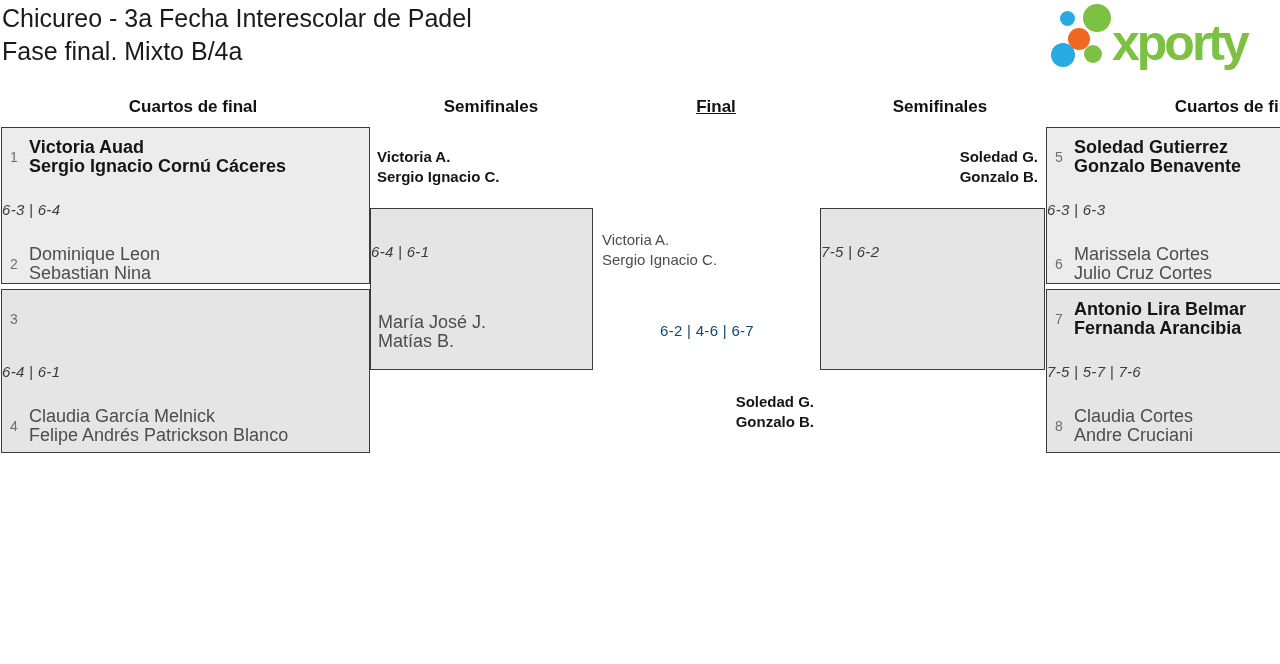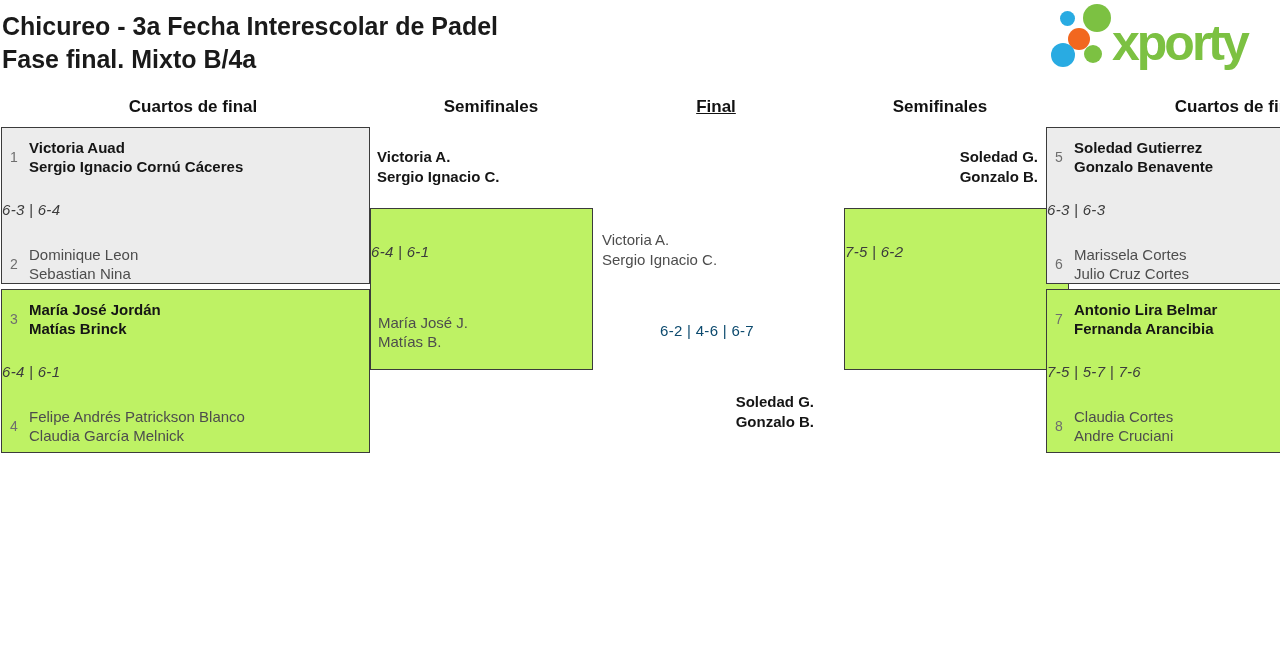--- a/index.html
+++ b/index.html
@@ -3,40 +3,40 @@
 <meta charset="utf-8">
 <style>
   html,body{margin:0;padding:0;}
   body{
     width:1280px;height:664px;position:relative;overflow:hidden;
     background:#ffffff;font-family:"Liberation Sans",sans-serif;
     -webkit-font-smoothing:antialiased;
   }
   
   .page-title{position:absolute;left:2px;top:2px;font-size:25px;line-height:33px;
-    font-weight:bold;color:#1a1a1a;white-space:nowrap;margin-top:8px;}
+    font-weight:normal;color:#1a1a1a;white-space:nowrap;}
   
   .logo{position:absolute;left:1046px;top:0;width:234px;height:78px;cursor:pointer;}
   .dot{position:absolute;border-radius:50%;}
   .dot-blue-small {left:14px;top:11px;width:15px;height:15px;background:var(--brand_blue,#29abe2);}
   .dot-green-big  {left:37px;top:4px; width:28px;height:28px;background:var(--brand_green,#7cc142);}
   .dot-orange     {left:22px;top:28px;width:22px;height:22px;background:var(--brand_orange,#f2671f);}
   .dot-blue-big   {left:5px; top:43px;width:24px;height:24px;background:var(--brand_blue,#29abe2);}
   .dot-green-small{left:38px;top:45px;width:18px;height:18px;background:var(--brand_green,#7cc142);}
   .wordmark{position:absolute;left:66px;top:14px;font-size:50px;font-weight:bold;
     letter-spacing:-3px;color:var(--brand_green,#7cc142);text-align:right;}
   
   .round-header{position:absolute;top:97px;transform:translateX(-50%);
     font-size:17px;font-weight:bold;color:#121212;white-space:nowrap;margin-left:8px;}
   
-  .box{position:absolute;box-sizing:border-box;border:1px solid #3b3b3b;background:#bef264;}
+  .box{position:absolute;box-sizing:border-box;border:1px solid #3b3b3b;background:#e5e5e5;}
   .box.shaded{background:#ececec;}
   .seed{position:absolute;left:8px;font-size:14px;color:#6e6e6e;}
   .seed.top{top:21px;} .seed.bottom{top:128px;}
-  .team{position:absolute;font-size:15px;line-height:19px;color:#4d4d4d;white-space:nowrap;}
+  .team{position:absolute;font-size:18px;line-height:19px;color:#4d4d4d;white-space:nowrap;}
   .team.winner{color:#151515;font-weight:bold;}
   .qf-team-top{left:27px;top:10px;}
   .qf-team-bottom{left:27px;top:117px;}
   .score{position:absolute;font-size:15px;color:#3c3c3c;letter-spacing:.3px;white-space:nowrap;}
   .score.center{left:0;right:2px;text-align:left;font-style:italic;}
   .qf-score{top:73px;}
   .sf-score{top:34px;}
   .sf-loser-left{left:7px;top:104px;}
   .sf-loser-right{right:7px;top:104px;text-align:right;}
   
@@ -80,29 +80,25 @@
   <div class="score center qf-score">6-3 | 6-4</div>
   <span class="seed bottom">2</span>
   <div class="team qf-team-bottom">
     <div>Dominique Leon</div>
     <div>Sebastian Nina</div>
   </div>
 </div>
 
 <div class="box" style="left:1px;top:289px;width:369px;height:164px;">
   <span class="seed top">3</span>
-  <div class="team winner qf-team-top">
-    <div>María José Jordán</div>
-    <div>Matías Brinck</div>
-  </div>
   <div class="score center qf-score">6-4 | 6-1</div>
   <span class="seed bottom">4</span>
   <div class="team qf-team-bottom">
+    <div>Claudia García Melnick</div>
     <div>Felipe Andrés Patrickson Blanco</div>
-    <div>Claudia García Melnick</div>
   </div>
 </div>
 
 <div class="box" style="left:370px;top:208px;width:223px;height:162px;">
   <div class="score center sf-score">6-4 | 6-1</div>
   <div class="team sf-loser-left">
     <div>María José J.</div>
     <div>Matías B.</div>
   </div>
 </div>
@@ -115,21 +111,21 @@
 <div class="float-label final-team-a">
   <div>Victoria A.</div>
   <div>Sergio Ignacio C.</div>
 </div>
 <div class="final-score" style="position:absolute;">6-2 | 4-6 | 6-7</div>
 <div class="float-label final-winner">
   <div>Soledad G.</div>
   <div>Gonzalo B.</div>
 </div>
 
-<div class="box" style="left:820px;top:208px;width:225px;height:162px;margin-left:24px;">
+<div class="box" style="left:820px;top:208px;width:225px;height:162px;">
   <div class="score center sf-score">7-5 | 6-2</div>
 </div>
 
 <div class="float-label sf-winner-right">
   <div>Soledad G.</div>
   <div>Gonzalo B.</div>
 </div>
 
 <div class="box shaded" style="left:1046px;top:127px;width:370px;height:157px;">
   <span class="seed top">5</span>

